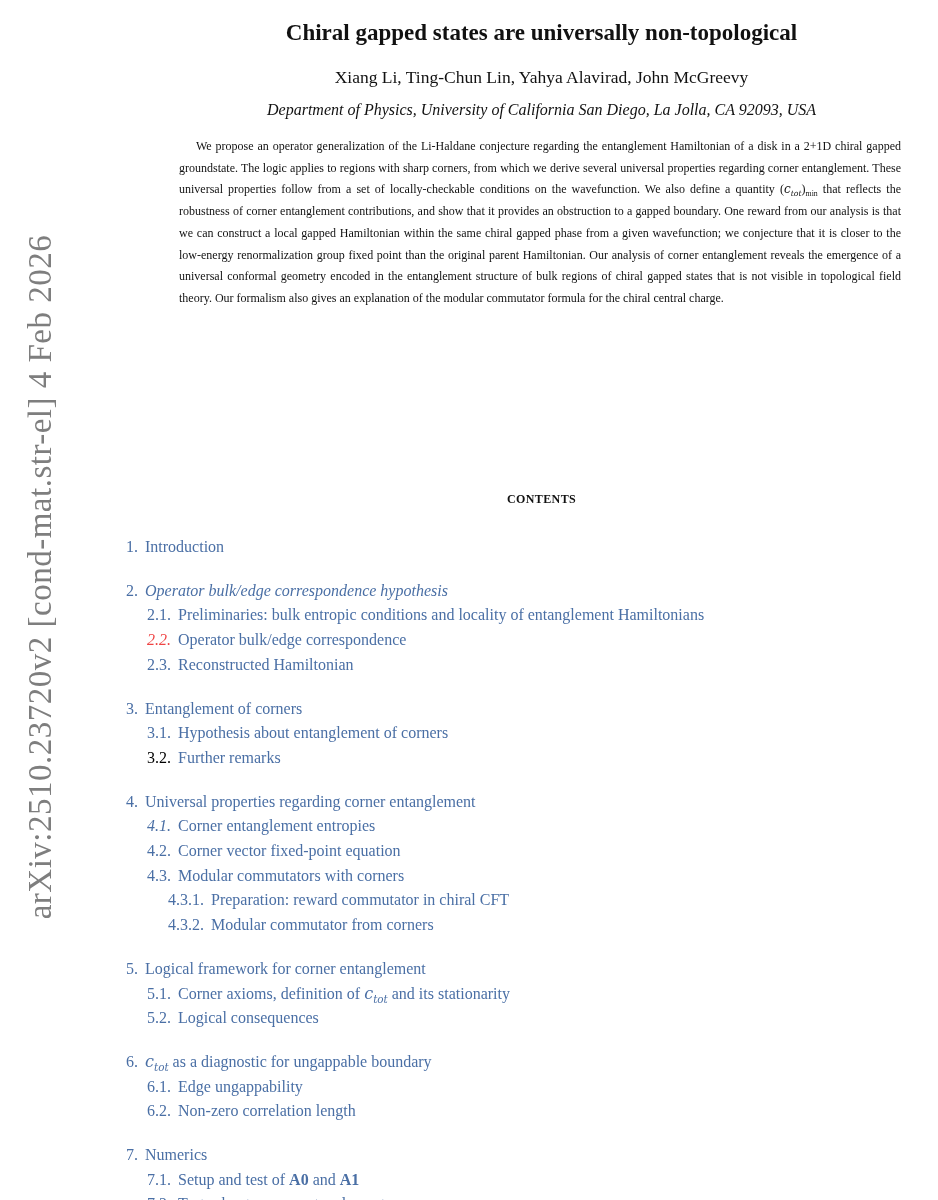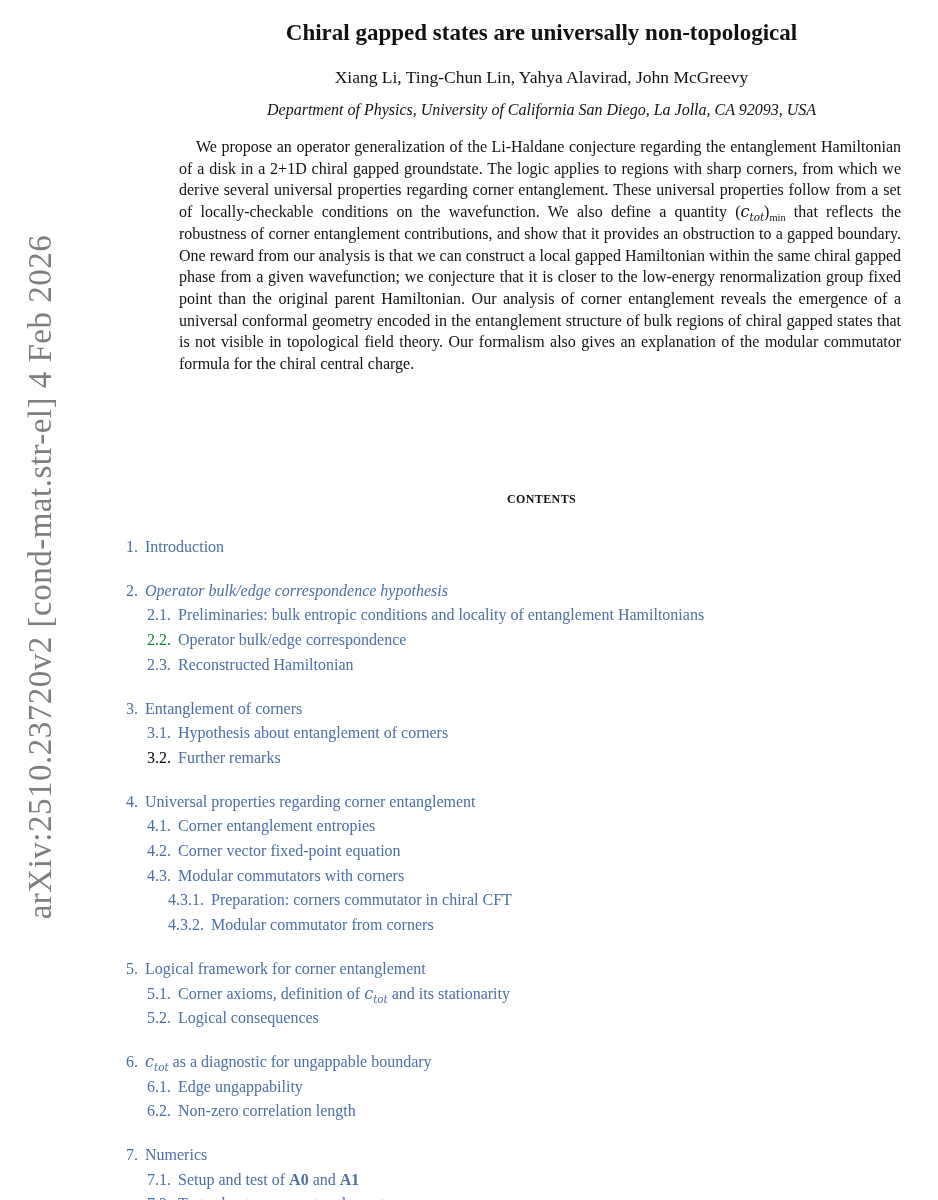--- a/index.html
+++ b/index.html
@@ -37,21 +37,21 @@
   .affiliation {
     text-align: center;
     font-style: italic;
     font-size: 16px;
     margin-top: 13px;
   }
   .abstract {
     margin: 17px 0 0 53px;
     width: 722px;
     text-align: justify;
-    font-size: 16px;
+    font-size: 12px;
     line-height: 21.7px;
     text-indent: 17px;
   }
 
   .contents-block { position: absolute; top: 476px; left: 0; width: 831px; }
   .contents-heading {
     text-align: center;
     font-weight: bold;
     font-size: 12px;
     letter-spacing: 0.4px;
@@ -99,21 +99,21 @@
             <span class="toc-num" style="color: rgb(74, 111, 165);">2.</span>
             <span class="toc-title" style="color: rgb(74, 111, 165); font-style: italic;">Operator bulk/edge correspondence hypothesis</span>
             <span class="toc-page">8</span>
           </div>
           <div class="toc-row lvl1">
             <span class="toc-num" style="color: rgb(74, 111, 165);">2.1.</span>
             <span class="toc-title" style="color: rgb(74, 111, 165);">Preliminaries: bulk entropic conditions and locality of entanglement Hamiltonians</span>
             <span class="toc-page">8</span>
           </div>
           <div class="toc-row lvl1">
-            <span class="toc-num" style="color: #15803d;">2.2.</span>
+            <span class="toc-num" style="color: #ef4444; font-style: italic;">2.2.</span>
             <span class="toc-title" style="color: rgb(74, 111, 165);">Operator bulk/edge correspondence</span>
             <span class="toc-page">13</span>
           </div>
           <div class="toc-row lvl1">
             <span class="toc-num" style="color: rgb(74, 111, 165);">2.3.</span>
             <span class="toc-title" style="color: rgb(74, 111, 165);">Reconstructed Hamiltonian</span>
             <span class="toc-page">17</span>
           </div>
           <div class="toc-row lvl0 group-start">
             <span class="toc-num" style="color: rgb(74, 111, 165);">3.</span>
@@ -129,37 +129,37 @@
             <span class="toc-num" style="color: #000000;">3.2.</span>
             <span class="toc-title" style="color: rgb(74, 111, 165);">Further remarks</span>
             <span class="toc-page">28</span>
           </div>
           <div class="toc-row lvl0 group-start">
             <span class="toc-num" style="color: rgb(74, 111, 165);">4.</span>
             <span class="toc-title" style="color: rgb(74, 111, 165);">Universal properties regarding corner entanglement</span>
             <span class="toc-page">23</span>
           </div>
           <div class="toc-row lvl1">
-            <span class="toc-num" style="color: rgb(74, 111, 165);">4.1.</span>
+            <span class="toc-num" style="color: rgb(74, 111, 165); font-style: italic;">4.1.</span>
             <span class="toc-title" style="color: rgb(74, 111, 165);">Corner entanglement entropies</span>
             <span class="toc-page">23</span>
           </div>
           <div class="toc-row lvl1">
             <span class="toc-num" style="color: rgb(74, 111, 165);">4.2.</span>
             <span class="toc-title" style="color: rgb(74, 111, 165);">Corner vector fixed-point equation</span>
             <span class="toc-page">25</span>
           </div>
           <div class="toc-row lvl1">
             <span class="toc-num" style="color: rgb(74, 111, 165);">4.3.</span>
             <span class="toc-title" style="color: rgb(74, 111, 165);">Modular commutators with corners</span>
             <span class="toc-page">25</span>
           </div>
           <div class="toc-row lvl2">
             <span class="toc-num" style="color: rgb(74, 111, 165);">4.3.1.</span>
-            <span class="toc-title" style="color: rgb(74, 111, 165);">Preparation: corners commutator in chiral CFT</span>
+            <span class="toc-title" style="color: rgb(74, 111, 165);">Preparation: reward commutator in chiral CFT</span>
             <span class="toc-page">26</span>
           </div>
           <div class="toc-row lvl2">
             <span class="toc-num" style="color: rgb(74, 111, 165);">4.3.2.</span>
             <span class="toc-title" style="color: rgb(74, 111, 165);">Modular commutator from corners</span>
             <span class="toc-page">27</span>
           </div>
           <div class="toc-row lvl0 group-start">
             <span class="toc-num" style="color: rgb(74, 111, 165);">5.</span>
             <span class="toc-title" style="color: rgb(74, 111, 165);">Logical framework for corner entanglement</span>

